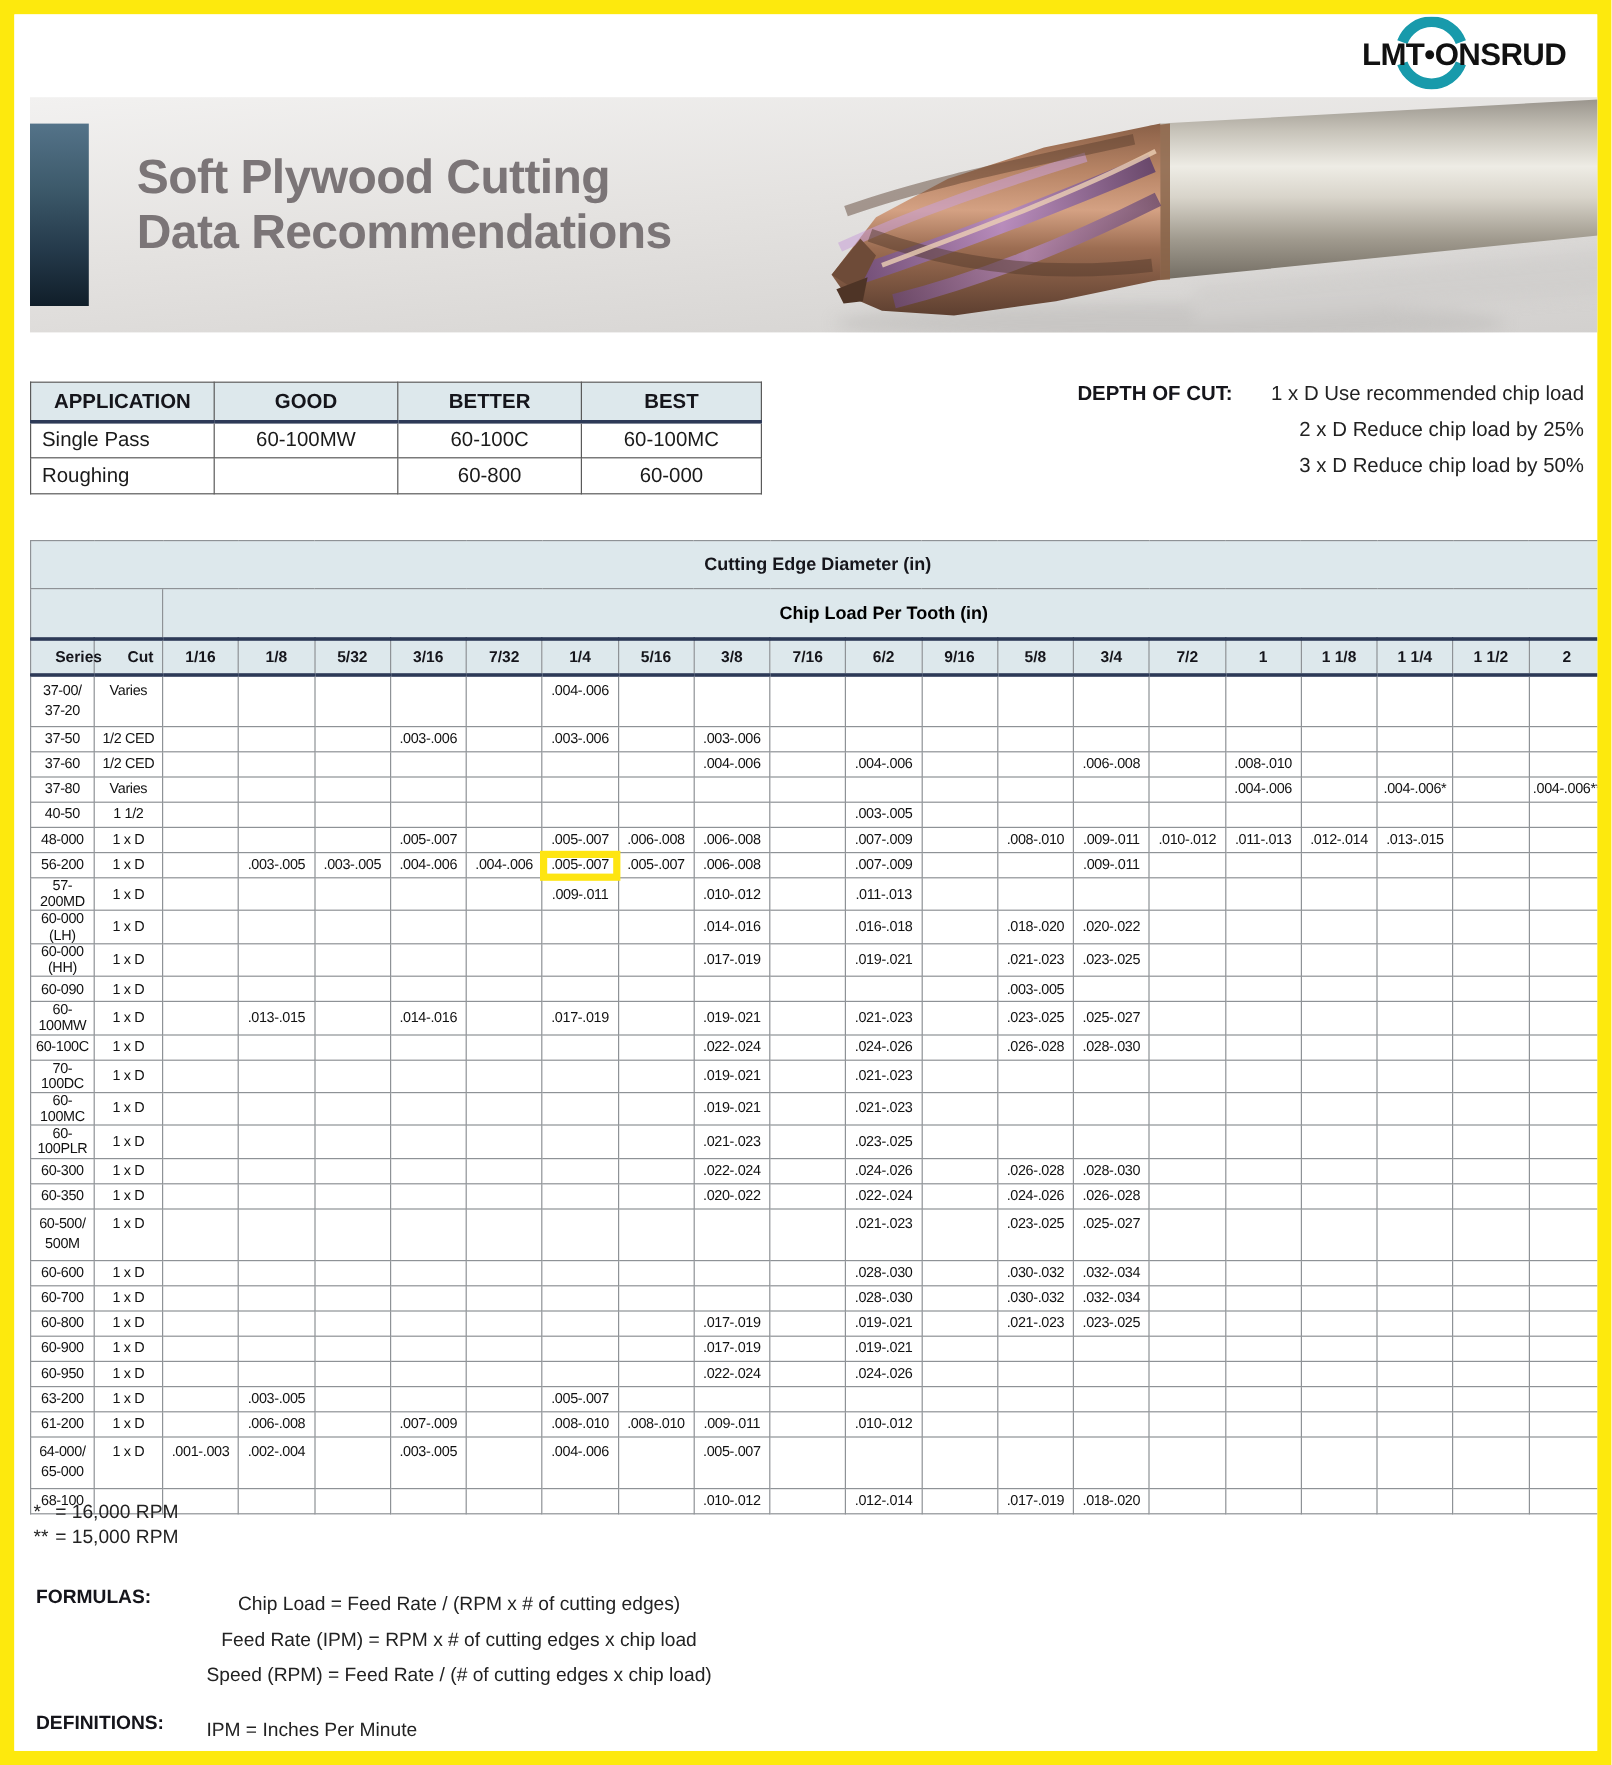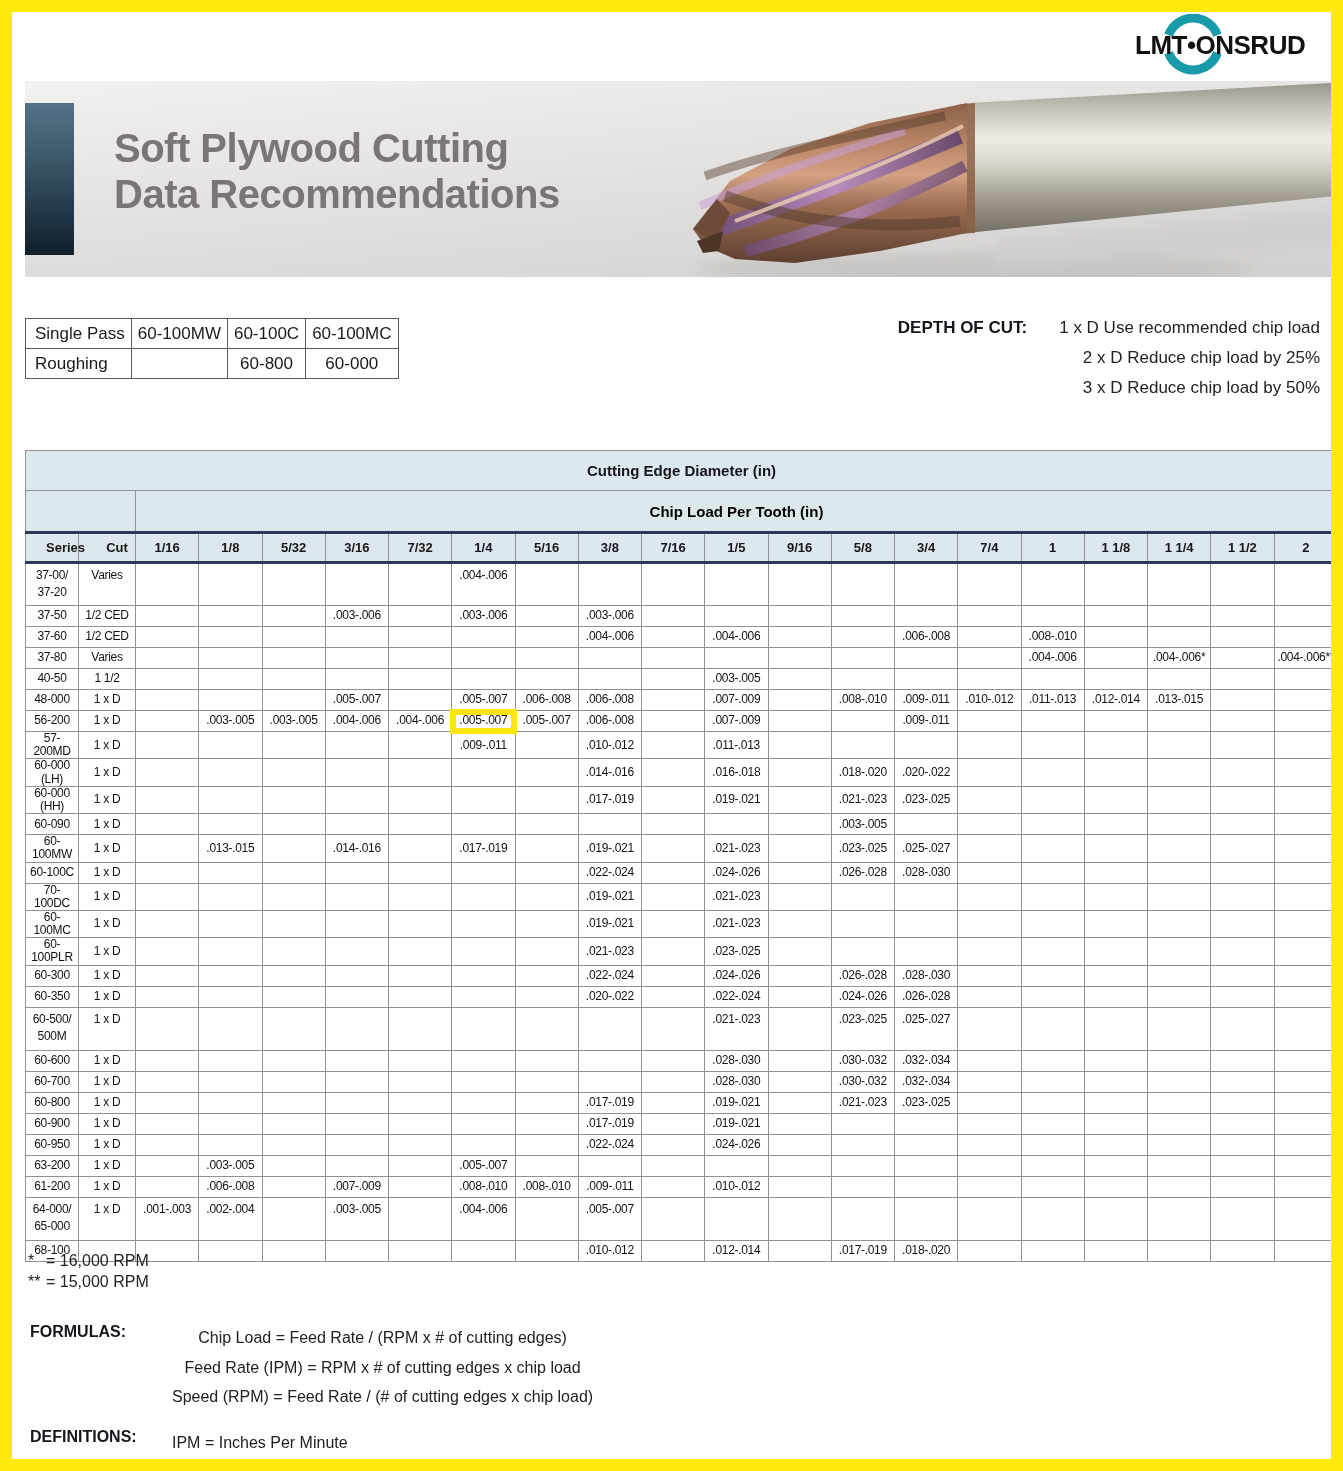--- a/index.html
+++ b/index.html
@@ -122,20 +122,26 @@
       <path d="M 50 115 C 120 140, 200 150, 285 140" stroke="#54392b" stroke-width="11" fill="none" opacity="0.5"></path>
       <path d="M 30 95 C 100 70, 180 55, 270 35" stroke="#54392b" stroke-width="9" fill="none" opacity="0.45"></path>
       <path d="M 60 140 C 140 110, 220 80, 288 45" stroke="#ecd0b4" stroke-width="4" fill="none" opacity="0.8"></path>
       <polygon points="18,148 42,118 55,132 40,162" fill="#6e4b38"></polygon>
       <polygon points="22,160 48,150 44,170 28,172" fill="#4e3426"></polygon>
     </svg>
   </div>
 
   <table class="app-table">
     <tbody>
+        <tr>
+      <th>APPLICATION</th>
+      <th>GOOD</th>
+      <th>BETTER</th>
+      <th>BEST</th>
+    </tr>
     <tr>
       <td class="lft">Single Pass</td>
       <td>60-100MW</td>
       <td>60-100C</td>
       <td>60-100MC</td>
     </tr>
     <tr>
       <td class="lft">Roughing</td>
       <td></td>
       <td>60-800</td>
@@ -172,25 +178,25 @@
             <th class="shead">Cut</th>
             <th>1/16</th>
             <th>1/8</th>
             <th>5/32</th>
             <th>3/16</th>
             <th>7/32</th>
             <th>1/4</th>
             <th>5/16</th>
             <th>3/8</th>
             <th>7/16</th>
-            <th>1/5</th>
+            <th>6/2</th>
             <th>9/16</th>
             <th>5/8</th>
             <th>3/4</th>
-            <th>7/4</th>
+            <th>7/2</th>
             <th>1</th>
             <th>1 1/8</th>
             <th>1 1/4</th>
             <th>1 1/2</th>
             <th>2</th>
           </tr>
       </thead>
       <tbody>
           <tr class="tall">
             <td class="series">37-00/

